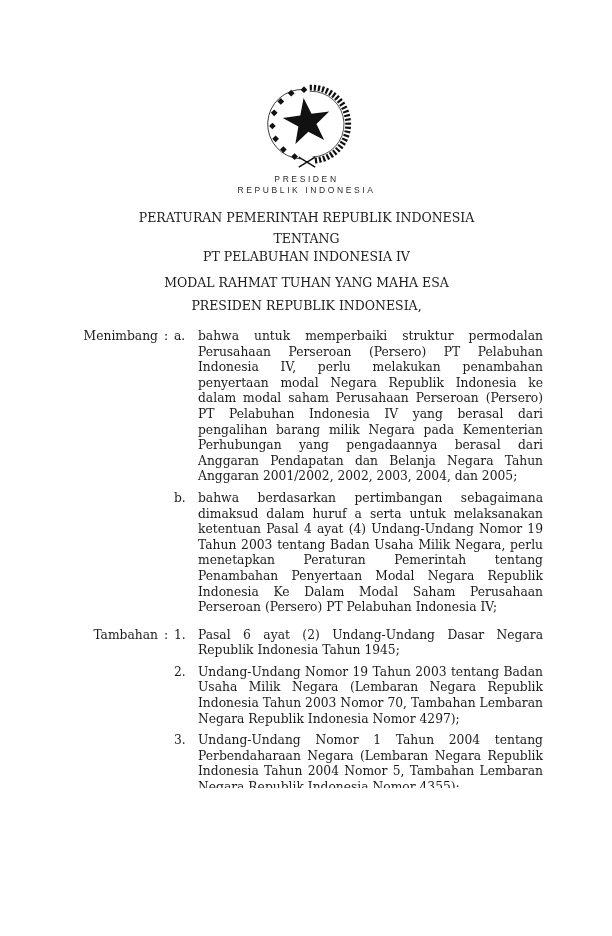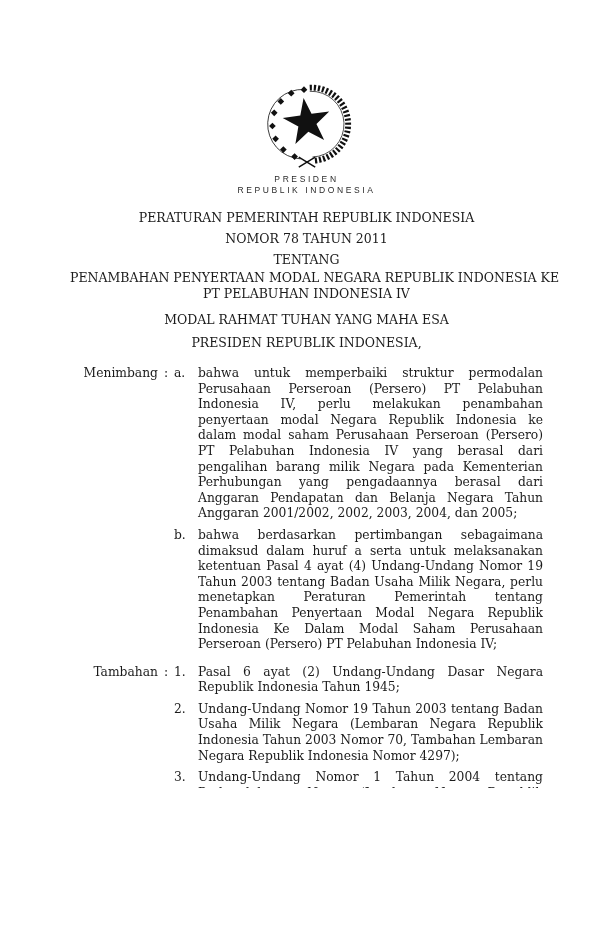--- a/index.html
+++ b/index.html
@@ -83,24 +83,22 @@
       <polygon transform="rotate(-8 55 42)" fill="#111" points="55,15 61.2,33.5 80.7,33.7 65,45.2 70.9,63.8 55,52.5 39.1,63.8 45,45.2 29.3,33.7 48.8,33.5"></polygon>
     </svg>
     <div class="letterhead">
       <div>PRESIDEN</div>
       <div>REPUBLIK INDONESIA</div>
     </div>
   </div>
 
   <div class="title-block">
     <div class="title-line">PERATURAN PEMERINTAH REPUBLIK INDONESIA</div>
-    <div class="title-line">NOMOR 78 TAHUN 2011</div>
     <div class="title-line">TENTANG</div>
     <div>
-      <div class="subject-line">PENAMBAHAN PENYERTAAN MODAL NEGARA REPUBLIK INDONESIA KE</div>
       <div class="subject-line">PT PELABUHAN INDONESIA IV</div>
     </div>
     <div class="invocation">MODAL RAHMAT TUHAN YANG MAHA ESA</div>
     <div class="authority">PRESIDEN REPUBLIK INDONESIA,</div>
   </div>
 
   <div class="clause first">
     <div class="clause-label">Menimbang</div>
     <div class="clause-colon">:</div>
     <div class="clause-items">

